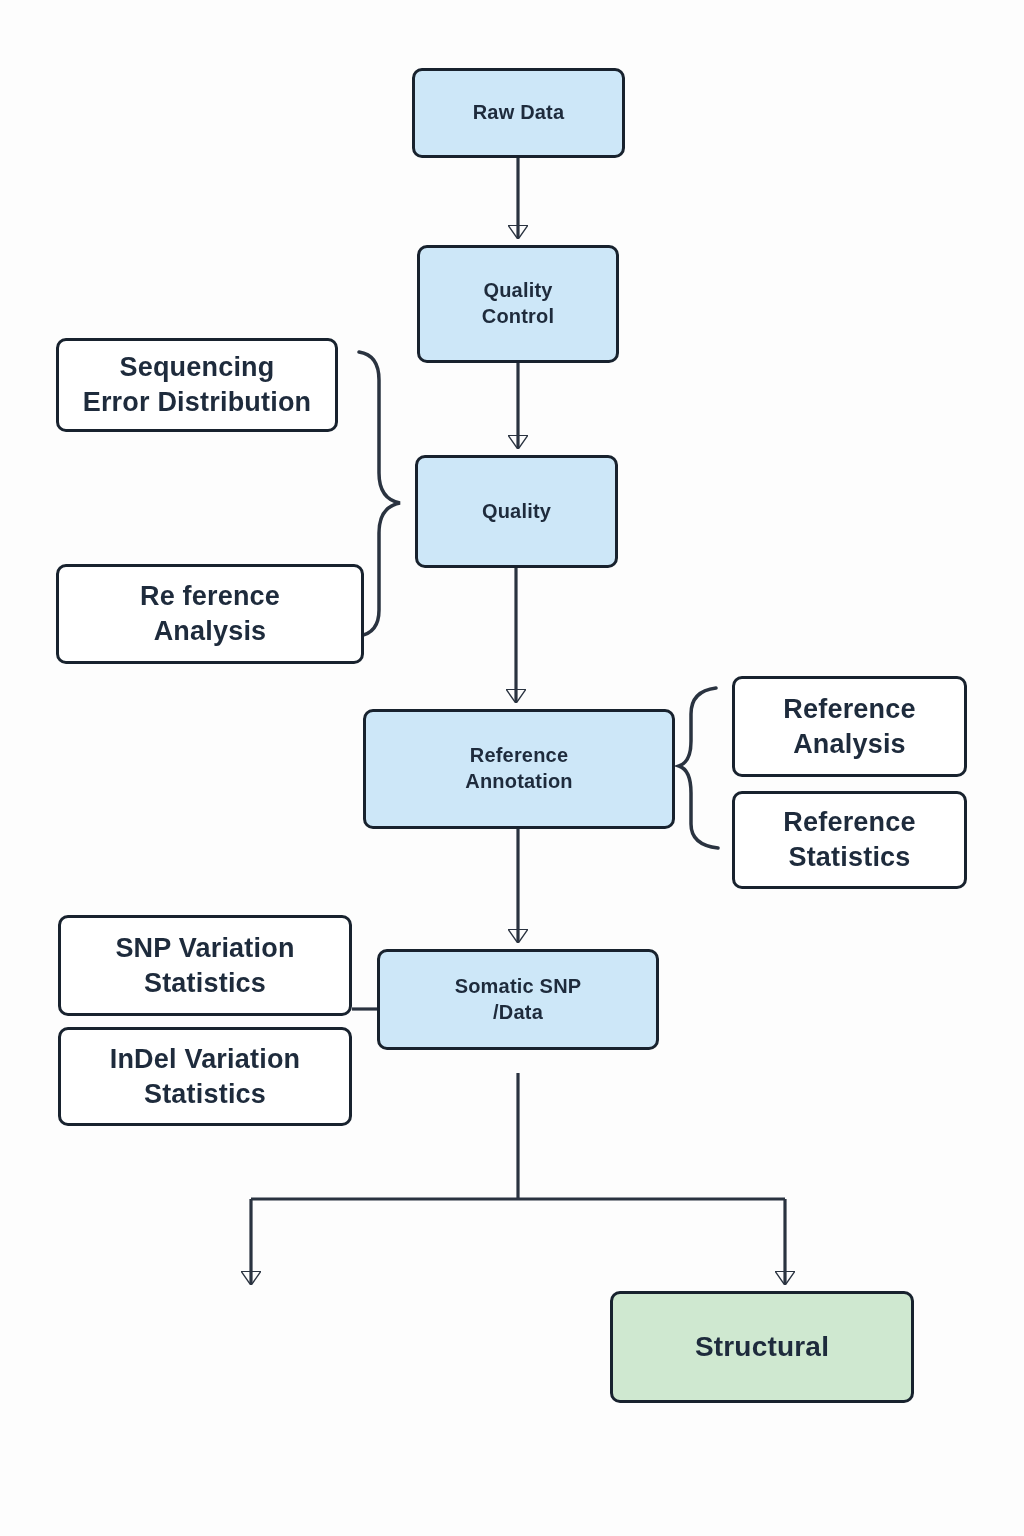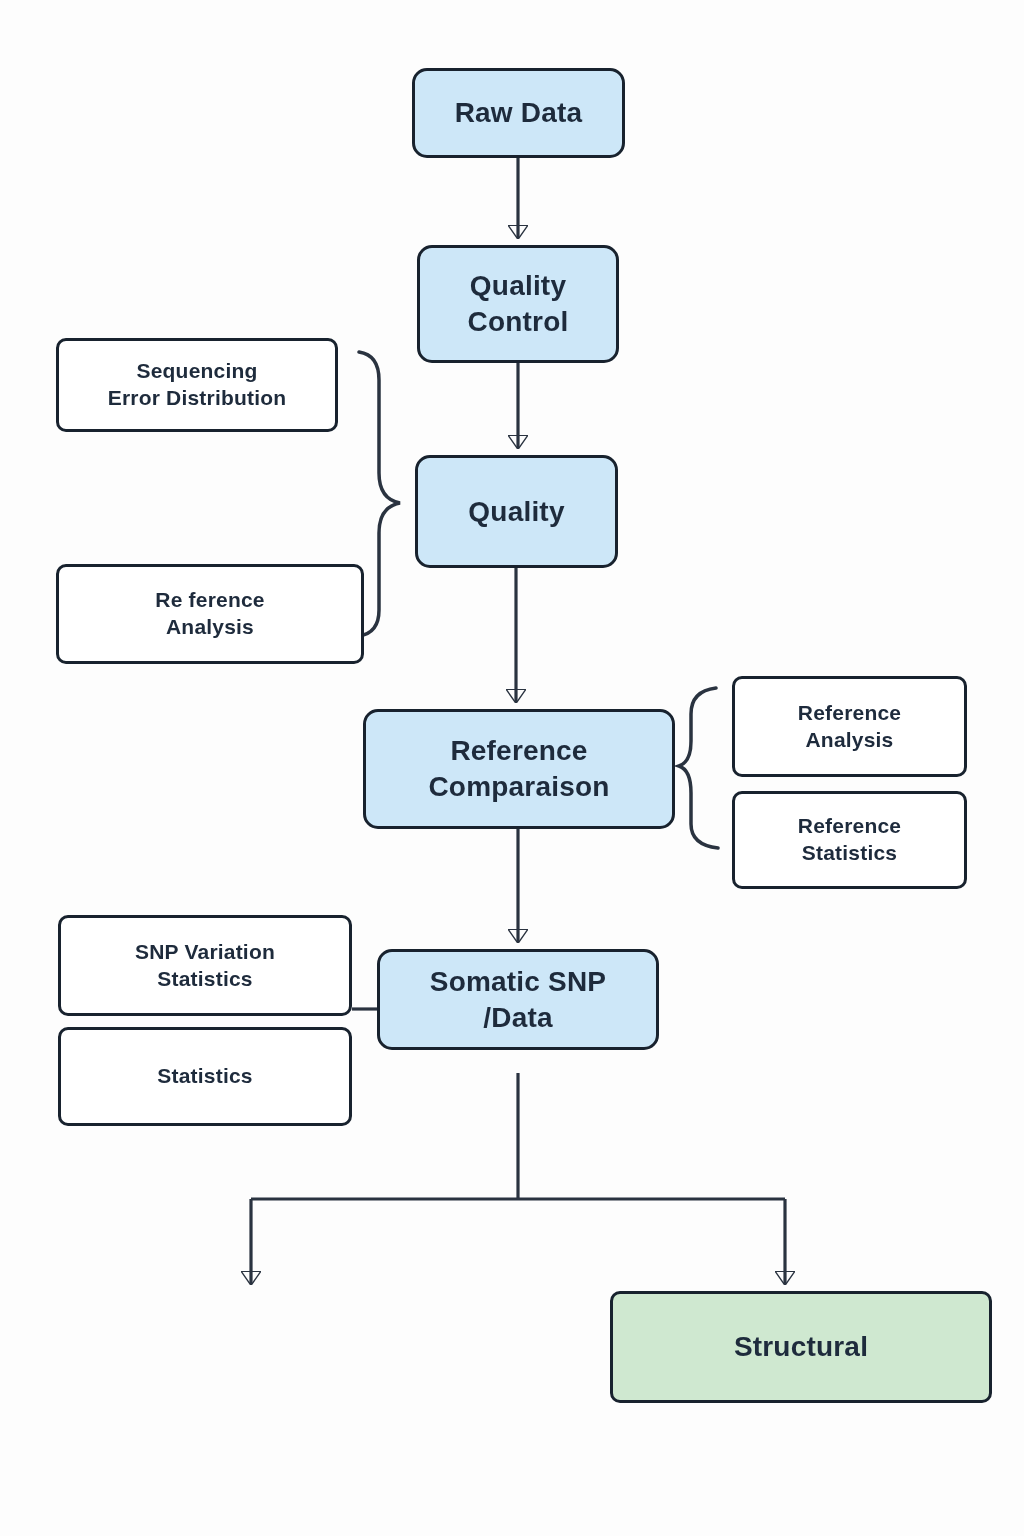--- a/index.html
+++ b/index.html
@@ -32,22 +32,22 @@
     align-items: center;
     justify-content: center;
     text-align: center;
     border: 3px solid var(--border, #18222e);
     border-radius: 10px;
     color: var(--text, #1e2b3c);
     font-weight: 700;
     line-height: 1.28;
     letter-spacing: 0.2px;
   }
-  .node.process { background: var(--process-fill, #cde7f8); font-size: 28px; border-radius: 15px; }
-  .node.side    { background: var(--side-fill, #ffffff);    font-size: 21px; }
+  .node.process { background: var(--process-fill, #cde7f8); font-size: 20px; border-radius: 10px; }
+  .node.side    { background: var(--side-fill, #ffffff);    font-size: 27px; }
   .node.output  { background: var(--output-fill, #cfe8d0);  font-size: 28px; }
   .node span { display: block; }
 </style>
 </head>
 <body>
 
 <div class="stage">
 
   <svg class="connectors" viewBox="0 0 1024 1536">
     <defs>
@@ -91,21 +91,21 @@
   </div>
 
 
   <div class="node side" style="left:56px; top:564px; width:308px; height:100px">
     <span>Re ference</span>
     <span>Analysis</span>
   </div>
 
   <div class="node process" style="left:363px; top:709px; width:312px; height:120px">
     <span>Reference</span>
-    <span>Comparaison</span>
+    <span>Annotation</span>
   </div>
 
   <div class="node side" style="left:732px; top:676px; width:235px; height:101px">
     <span>Reference</span>
     <span>Analysis</span>
   </div>
 
   <div class="node side" style="left:732px; top:791px; width:235px; height:98px">
     <span>Reference</span>
     <span>Statistics</span>
@@ -115,21 +115,22 @@
     <span>Somatic SNP</span>
     <span>/Data</span>
   </div>
 
   <div class="node side" style="left:58px; top:915px; width:294px; height:101px">
     <span>SNP Variation</span>
     <span>Statistics</span>
   </div>
 
   <div class="node side" style="left:58px; top:1027px; width:294px; height:99px">
+    <span>InDel Variation</span>
     <span>Statistics</span>
   </div>
 
 
-  <div class="node output" style="left:610px; top:1291px; width:382px; height:112px">
+  <div class="node output" style="left:610px; top:1291px; width:304px; height:112px">
     <span>Structural</span>
   </div>
 
 </div>
 
 </body></html>

